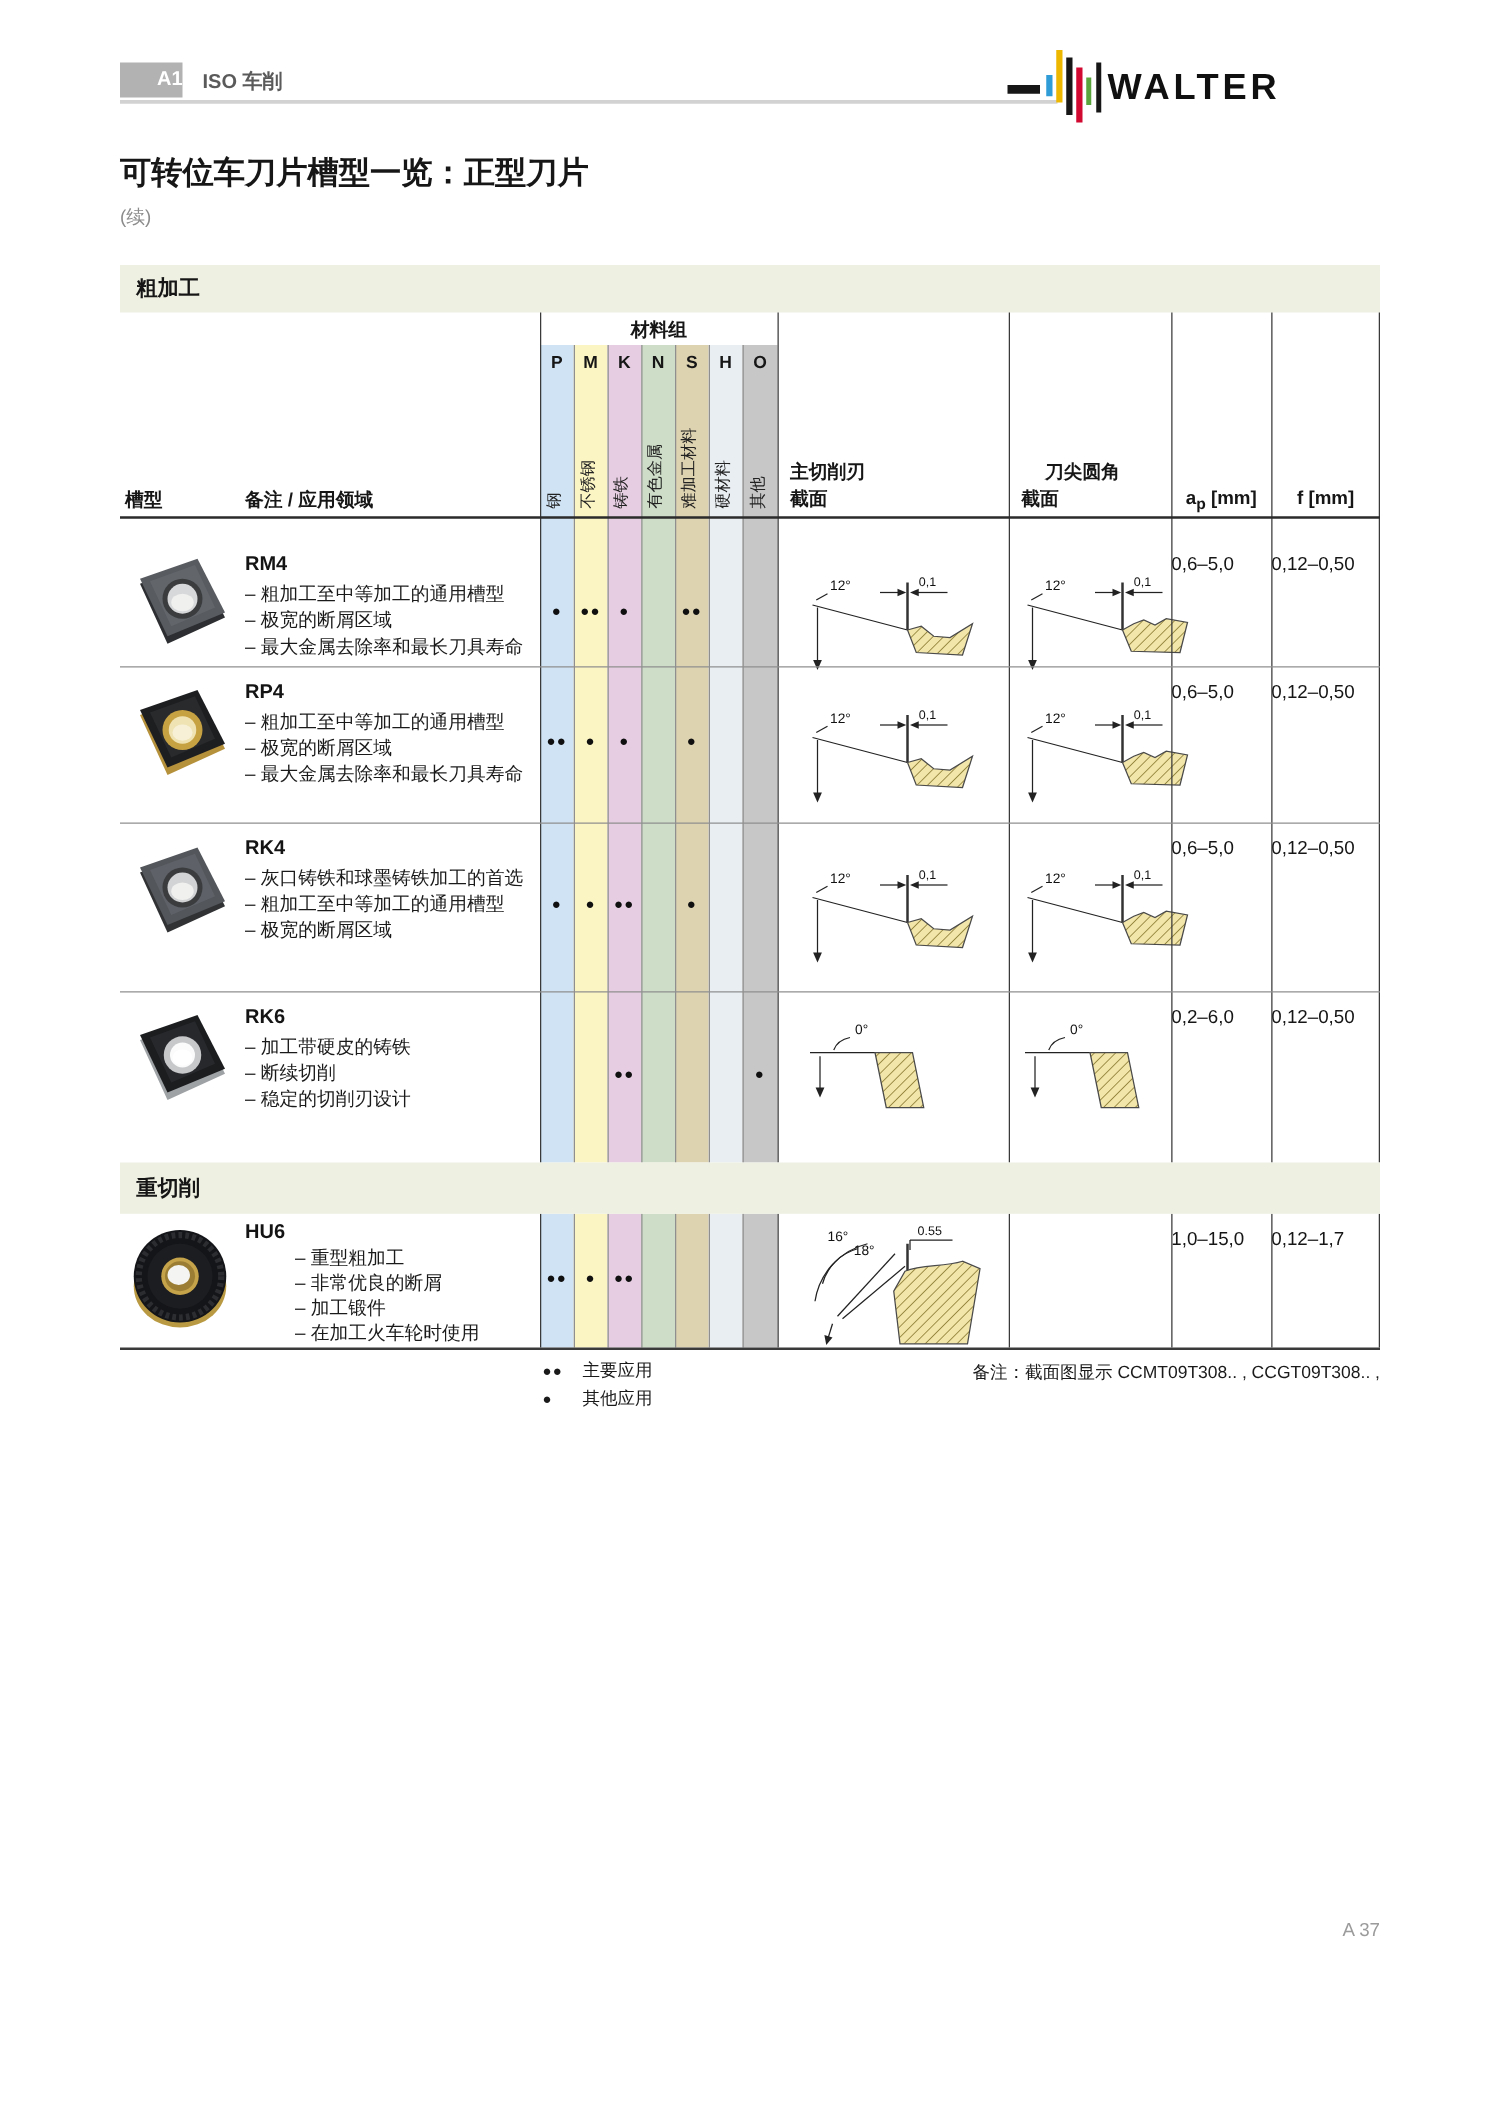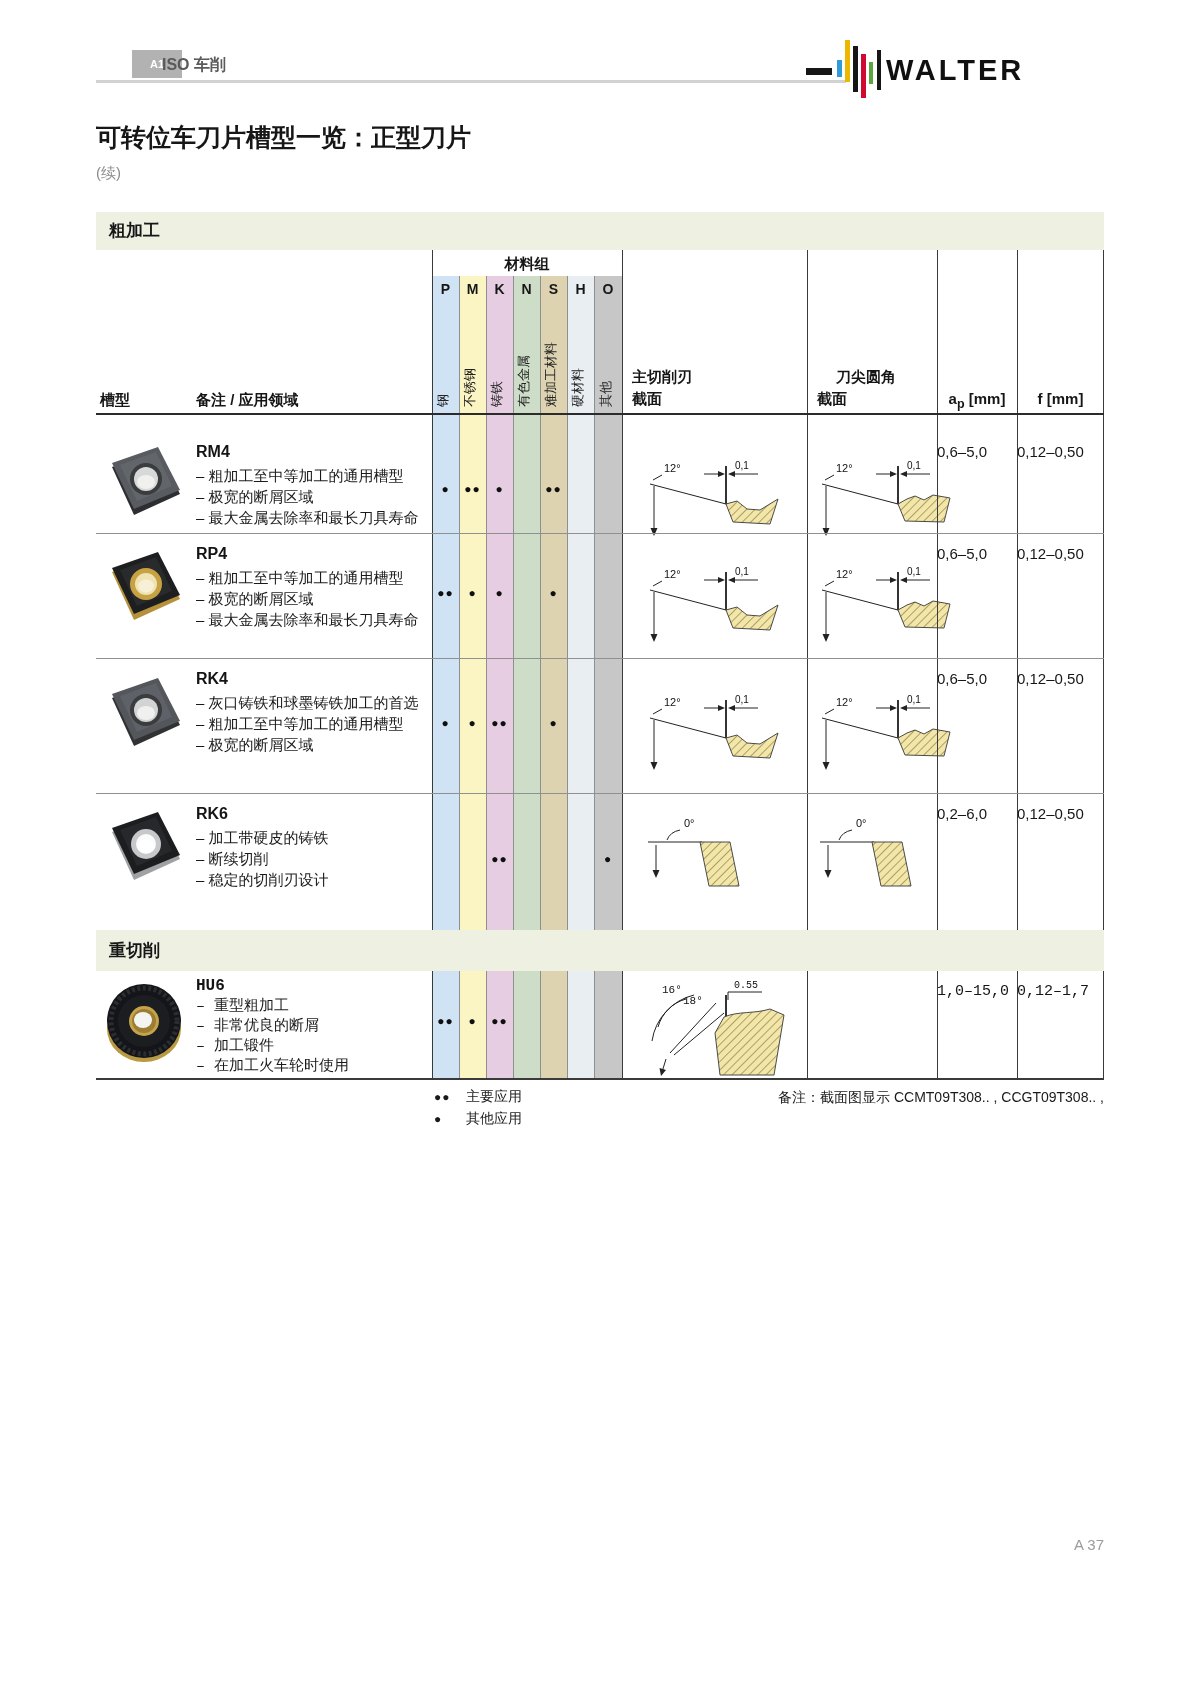--- a/index.html
+++ b/index.html
@@ -1,21 +1,21 @@
 <!DOCTYPE html>
 <html><head>
 <meta charset="utf-8">
 <style>
   html,body{margin:0;padding:0;background:#fff;}
   .page{position:relative;width:1200px;height:1697px;background:#ffffff;
         font-family:"Liberation Sans","DejaVu Sans",sans-serif;color:#141414;overflow:hidden;}
   .abs{position:absolute;}
   
   .badge{position:absolute;left:96px;top:50px;width:50px;height:28px;color:#fff;font-weight:bold;
-         font-size:11px;text-align:center;line-height:28px;margin-left:36px;}
+         font-size:16px;text-align:right;line-height:28px;}
   .htitle{position:absolute;left:162px;top:55px;font-size:16px;font-weight:bold;color:#5a5a5a;}
   .hrule{position:absolute;left:96px;top:80px;width:750px;height:3px;background:#d2d2d2;}
   .logo{position:absolute;left:806px;top:38px;width:230px;height:62px;}
   .lbar{position:absolute;}
   .lword{position:absolute;left:80px;top:16px;font-size:29px;font-weight:bold;letter-spacing:3px;color:#101010;}
   .title{position:absolute;left:96px;top:121px;font-size:25px;font-weight:bold;color:#161616;}
   .subtitle{position:absolute;left:96px;top:164px;font-size:15px;color:#8c8c8c;}
   
   .band{position:absolute;left:96px;width:1008px;}
   .band span{display:block;padding-left:13px;font-size:17px;font-weight:bold;color:#161616;}
@@ -372,32 +372,32 @@
       <path d="M40,18 Q30,20 27,28" class="dline"></path>
       <line x1="8" y1="30" x2="62" y2="30" class="dline"></line>
       <line x1="16" y1="33" x2="16" y2="60" class="dline"></line>
         <polygon points="16,66 12.5,58 19.5,58" class="ah"></polygon>
       <polygon points="60,30 90,30 99,74 69,74" class="dhatch"></polygon>
     </svg>
     <div class="apval" style="left:841px;top:12px;width:80px;">0,2–6,0</div>
     <div class="fval" style="left:921px;top:12px;width:87px;">0,12–0,50</div>
   </div>
 
-  <div class="row" style="top:971px;height:98px;font-family:Liberation Mono, monospace;">
+  <div class="row" style="top:971px;height:98px;">
     <svg class="abs" style="left:4px;top:8px;" width="90" height="90">
       <ellipse cx="44" cy="50" rx="37" ry="33" fill="#b99a43"></ellipse>
       <circle cx="44" cy="42" r="37" fill="#141518"></circle>
       <circle cx="44" cy="42" r="33" fill="none" stroke="#2c2d30" stroke-width="5" stroke-dasharray="3 2.5"></circle>
       <circle cx="44" cy="42" r="26" fill="#1c1d20"></circle>
       <circle cx="44" cy="42" r="15" fill="#c5a34a"></circle>
       <circle cx="44" cy="42" r="12" fill="#9b7e33"></circle>
       <ellipse cx="43" cy="41" rx="9" ry="8" fill="#f4f4f2"></ellipse>
     </svg>
     <div class="gname" style="top:6px;">HU6</div>
-    <div class="bullets" style="top:26px;line-height:20px;">
+    <div class="bullets" style="top:26px;line-height:20px;margin-left:40px;">
       <div>– 重型粗加工</div>
       <div>– 非常优良的断屑</div>
       <div>– 加工锻件</div>
       <div>– 在加工火车轮时使用</div>
     </div>
     <div class="dotcell" style="left:336px;top:44px;width:27px;">●●</div>
     <div class="dotcell" style="left:363px;top:44px;width:27px;">●</div>
     <div class="dotcell" style="left:390px;top:44px;width:27px;">●●</div>
     <div class="dotcell" style="left:417px;top:44px;width:27px;"></div>
     <div class="dotcell" style="left:444px;top:44px;width:27px;"></div>

